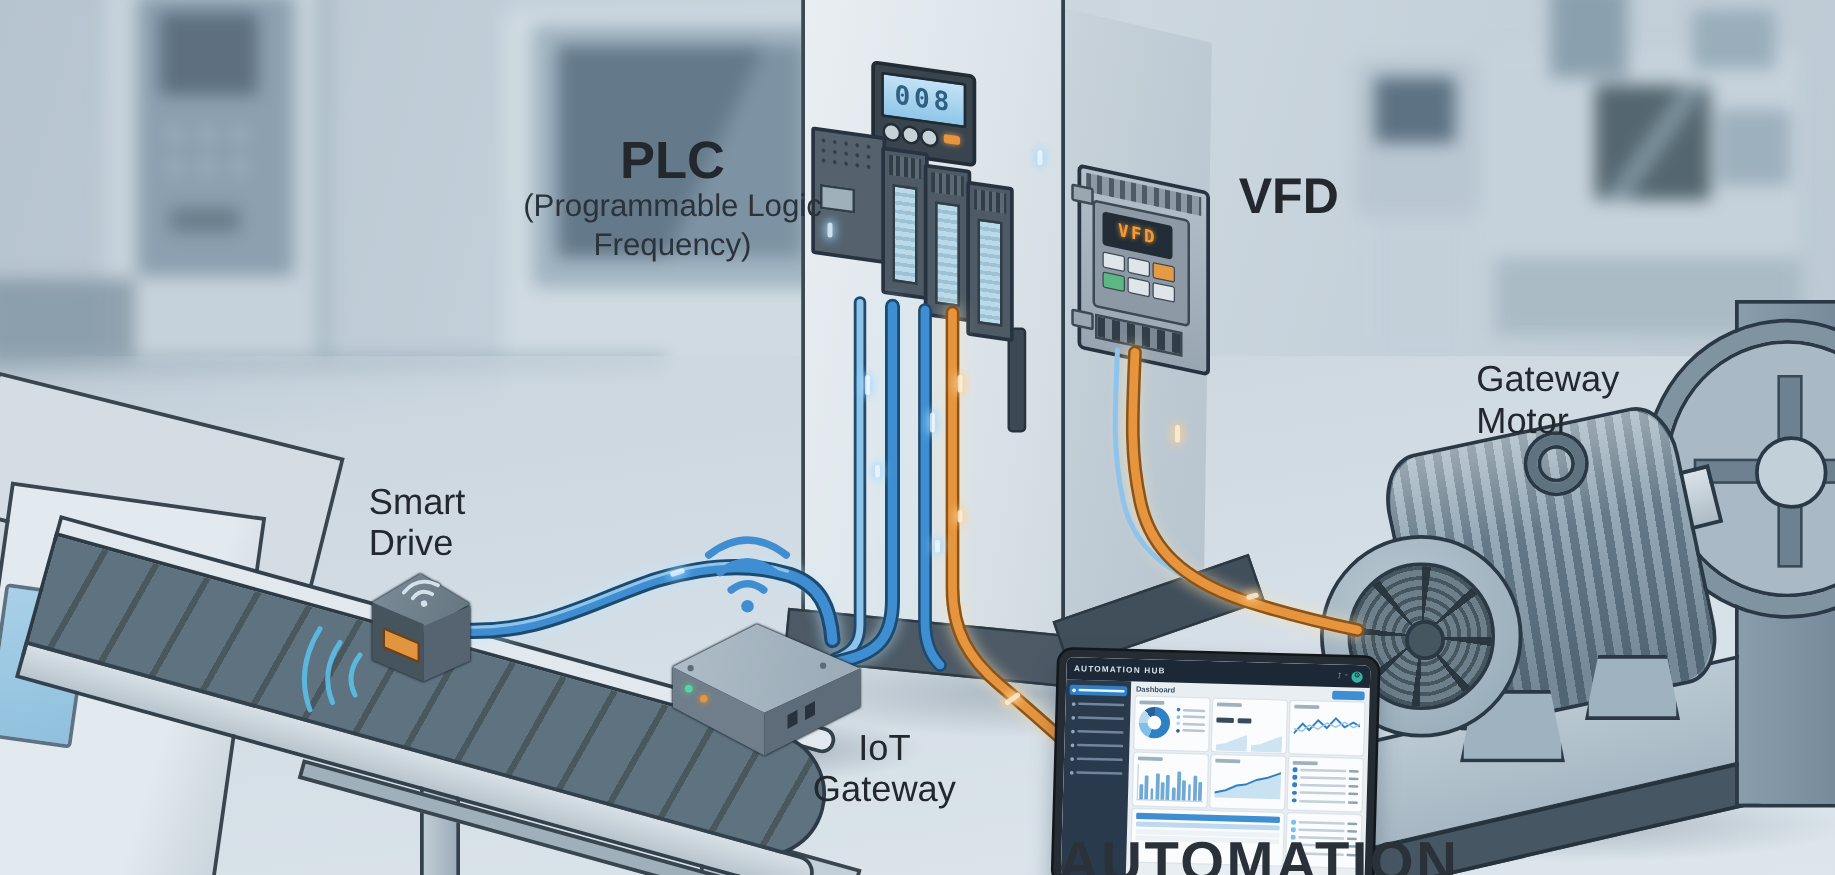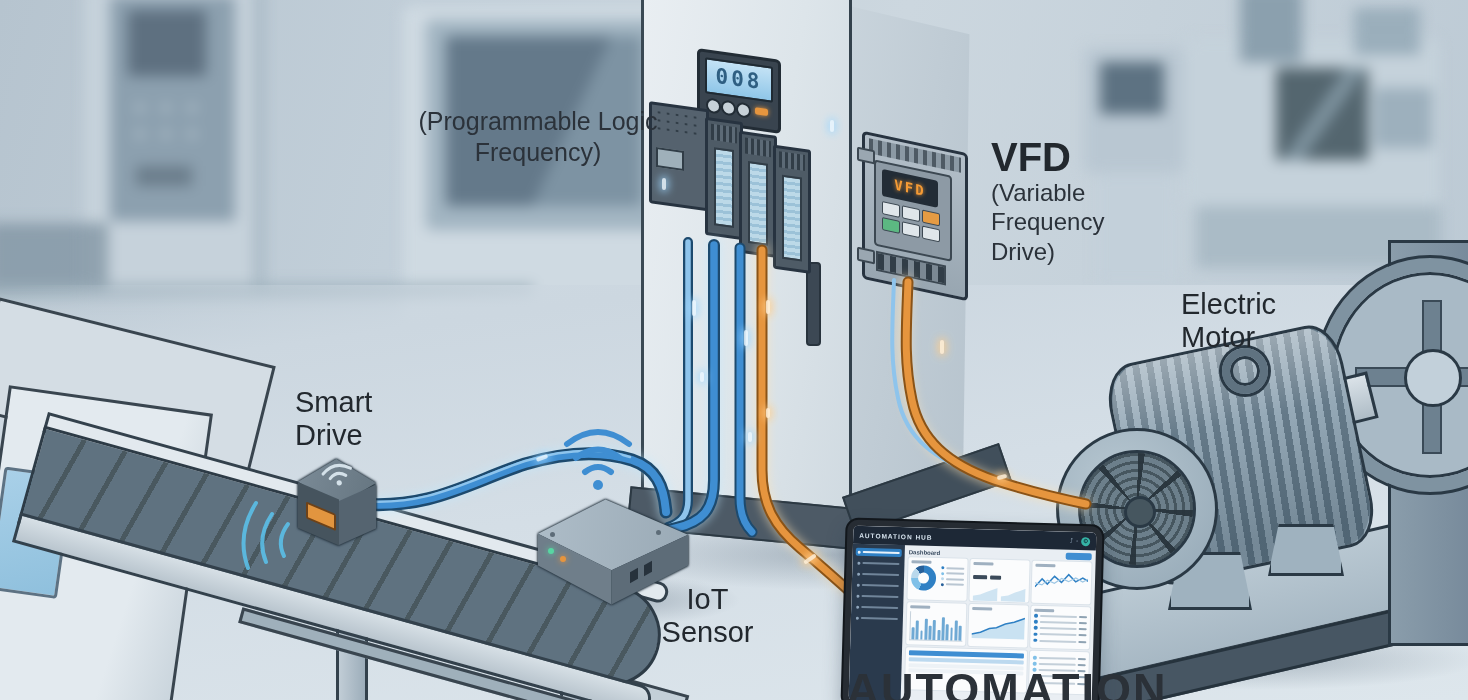--- a/index.html
+++ b/index.html
@@ -537,28 +537,28 @@
                 <span class="tv"></span>
               </div>
           </div>
         </div>
       </div>
     </div>
   </div>
 </div>
 
 <div class="abs lbl" style="left:388px;top:106px;width:300px;text-align:center;">
+  <div class="t1">PLC</div>
   <div class="t2">(Programmable Logic Frequency)</div>
 </div>
 <div class="abs lbl" style="left:991px;top:136px;width:170px;">
   <div class="t1" style="font-size:40px;">VFD</div>
-  <div class="t2" style="font-size:24px;">(Variable Frequency Drive)</div>
 </div>
 <div class="abs lbl" style="left:295px;top:386px;width:120px;">
   <div class="t3">Smart Drive</div>
 </div>
 <div class="abs lbl" style="left:640px;top:583px;width:135px;text-align:center;">
-  <div class="t3">IoT Sensor</div>
+  <div class="t3">IoT Gateway</div>
 </div>
 <div class="abs lbl" style="left:1181px;top:288px;width:145px;">
-  <div class="t3">Electric Motor</div>
+  <div class="t3">Gateway Motor</div>
 </div>
 <div class="abs caption">AUTOMATION HUB</div>
 
 </body></html>

